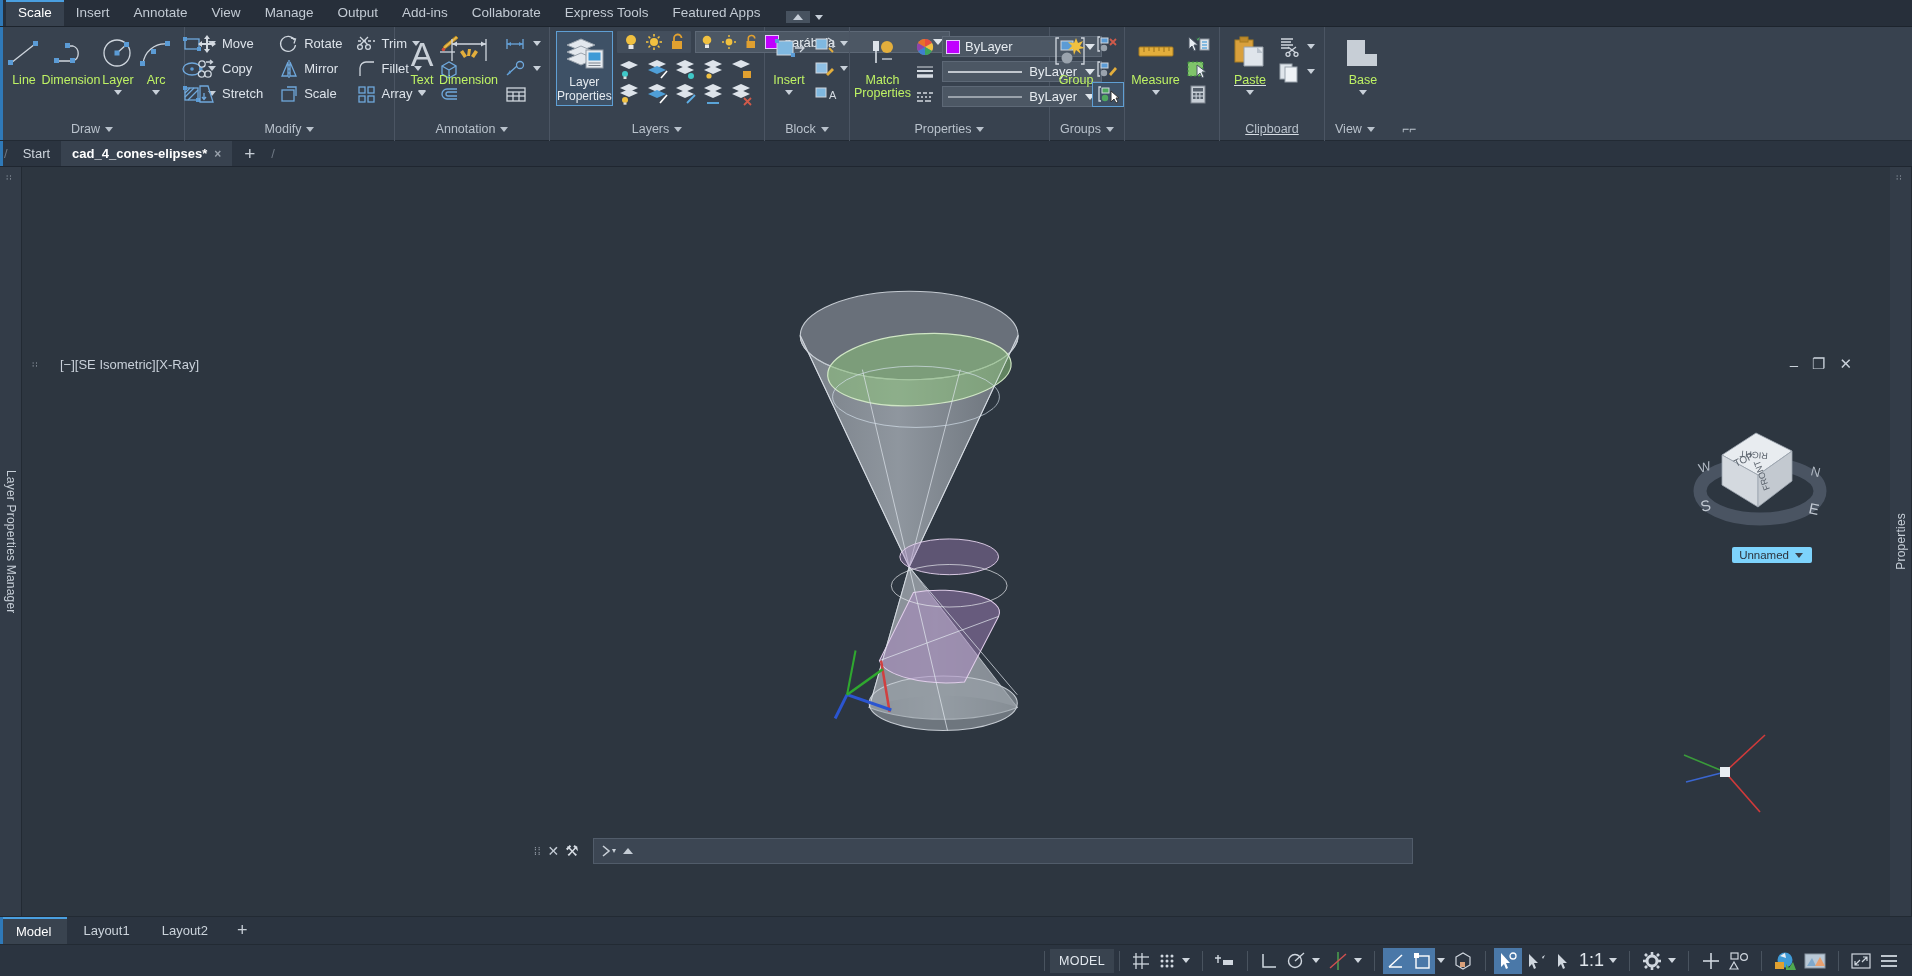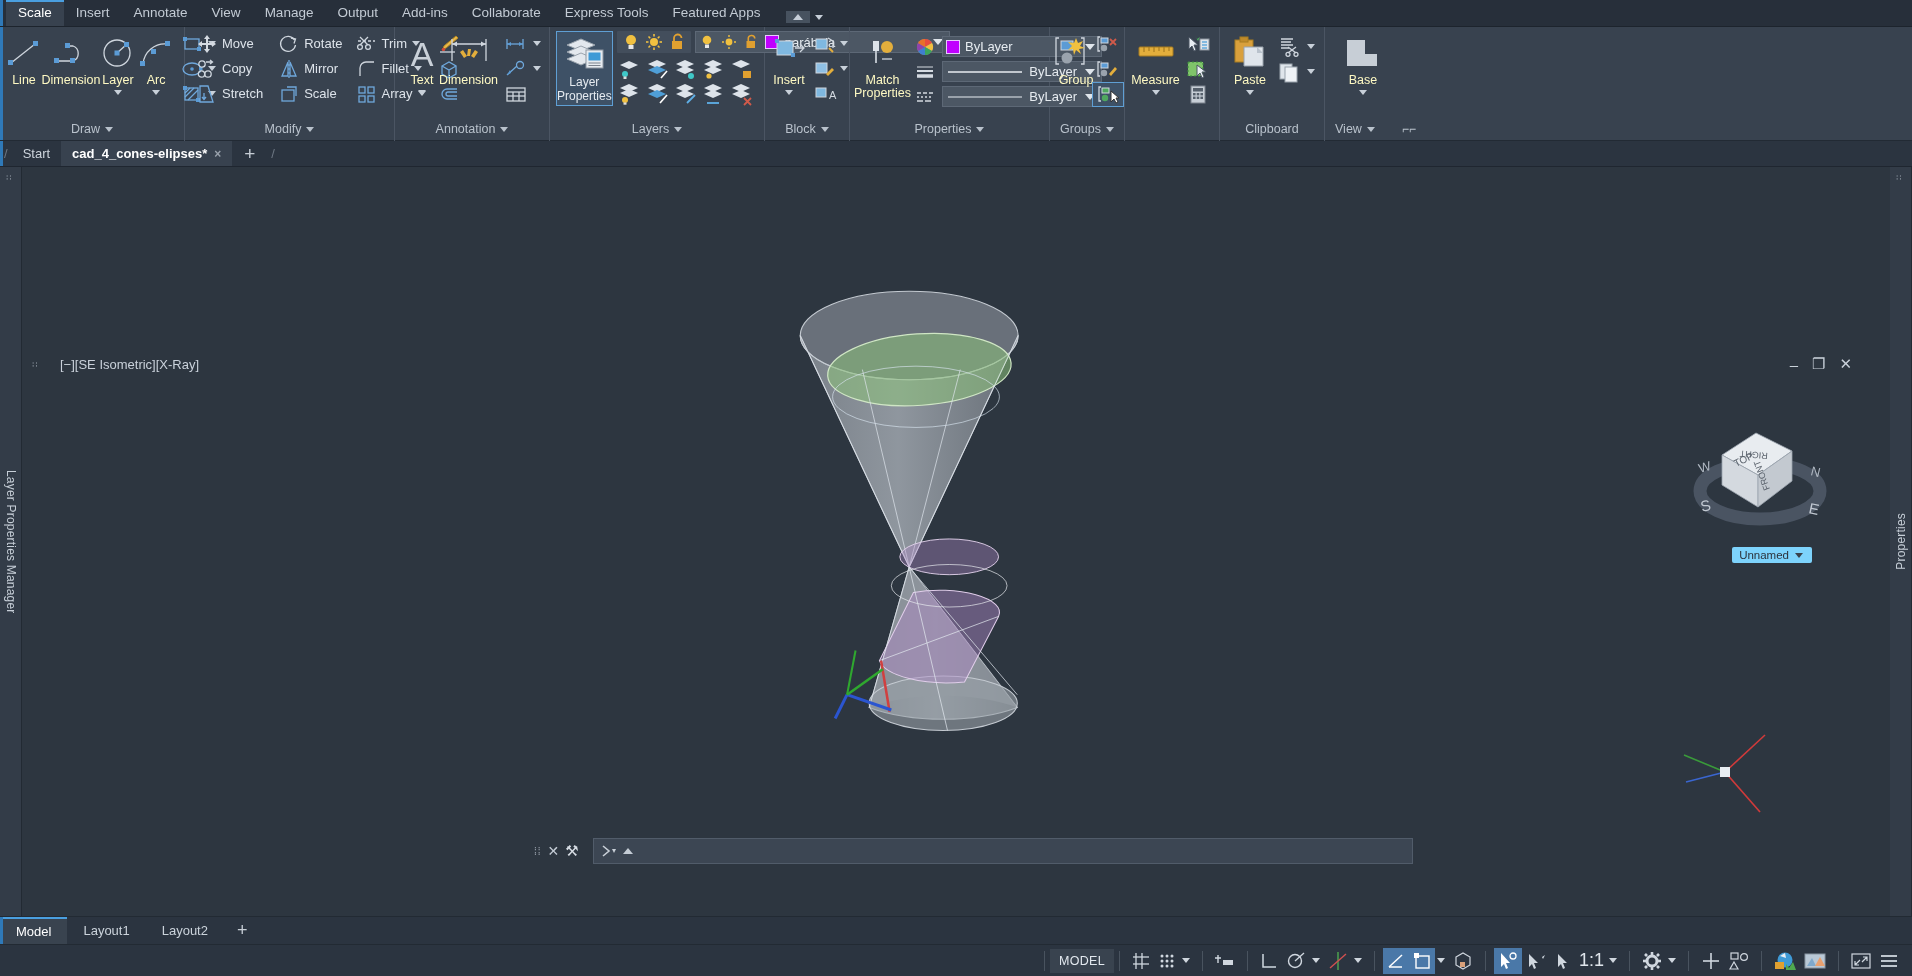--- a/index.html
+++ b/index.html
@@ -39,21 +39,21 @@
            border-right:1px solid #4b5563; }
   .panel-body { flex:1; display:flex; align-items:flex-start; padding:4px 5px 0 5px; }
   .panel-title {
     height:23px; line-height:23px; text-align:center; font-size:12.5px; color:#b9c2cc;
     display:flex; align-items:center; justify-content:center; gap:5px;
   }
   .panel-title .cv { width:0;height:0;border-left:4px solid transparent;border-right:4px solid transparent;border-top:5px solid #b9c2cc; }
 
   .bigbtn { display:flex; flex-direction:column; align-items:center; width:56px; padding-top:2px; cursor:default; }
   .bigbtn .ic { height:40px; display:flex; align-items:center; justify-content:center; }
-  .bigbtn .lb { font-size:12.5px; color:#fef9c3; margin-top:1px; text-align:center; line-height:13px;}
+  .bigbtn .lb { font-size:12.5px; color:#bef264; margin-top:1px; text-align:center; line-height:13px;}
   .bigbtn .cv { width:0;height:0;border-left:4px solid transparent;border-right:4px solid transparent;border-top:5px solid #c8d0d9; margin-top:3px;}
 
   .rowbtn { display:flex; align-items:center; gap:5px; height:25px; padding:0 4px; cursor:default; }
   .rowbtn .lb { font-size:13px; color:#dde3ea; white-space:nowrap; }
   .col { display:flex; flex-direction:column; }
   .smallcv { width:0;height:0;border-left:4px solid transparent;border-right:4px solid transparent;border-top:5px solid #c8d0d9; }
 
   svg { display:block; overflow:visible; }
   .st { stroke:#cfd6de; fill:none; stroke-width:1.3; }
   .stb { stroke:#6fa8dc; fill:none; stroke-width:1.3; }
@@ -61,21 +61,21 @@
 
   
   #panel-draw { width:185px; }
   #panel-modify { width:210px; }
   #panel-annot { width:155px; }
   #panel-layers { width:215px; }
   #panel-block { width:85px; }
   #panel-props { width:200px; }
   #panel-groups { width:75px; }
   #panel-utils { width:95px;gap:43px; }
-  #panel-clip { width:105px; }
+  #panel-clip { width:105px;text-decoration:underline; }
   #panel-view { width:80px; }
 
   .layer-ctl { display:flex; flex-direction:column; gap:3px; padding-left:4px;}
   .layer-state { display:flex; gap:5px; background:#434e5c; padding:2px 5px; border-radius:1px; }
   .layer-combo {
     display:flex; align-items:center; gap:6px; height:22px; width:255px;
     background:#4c5764; border:1px solid #5d6876; padding:0 3px;
   }
   .layer-combo .swatch { width:14px; height:14px; background:#c000ff; border:1px solid #e8c8ff; }
   .layer-combo .txt { font-size:13px; color:#e6ebf0; flex:1; }

